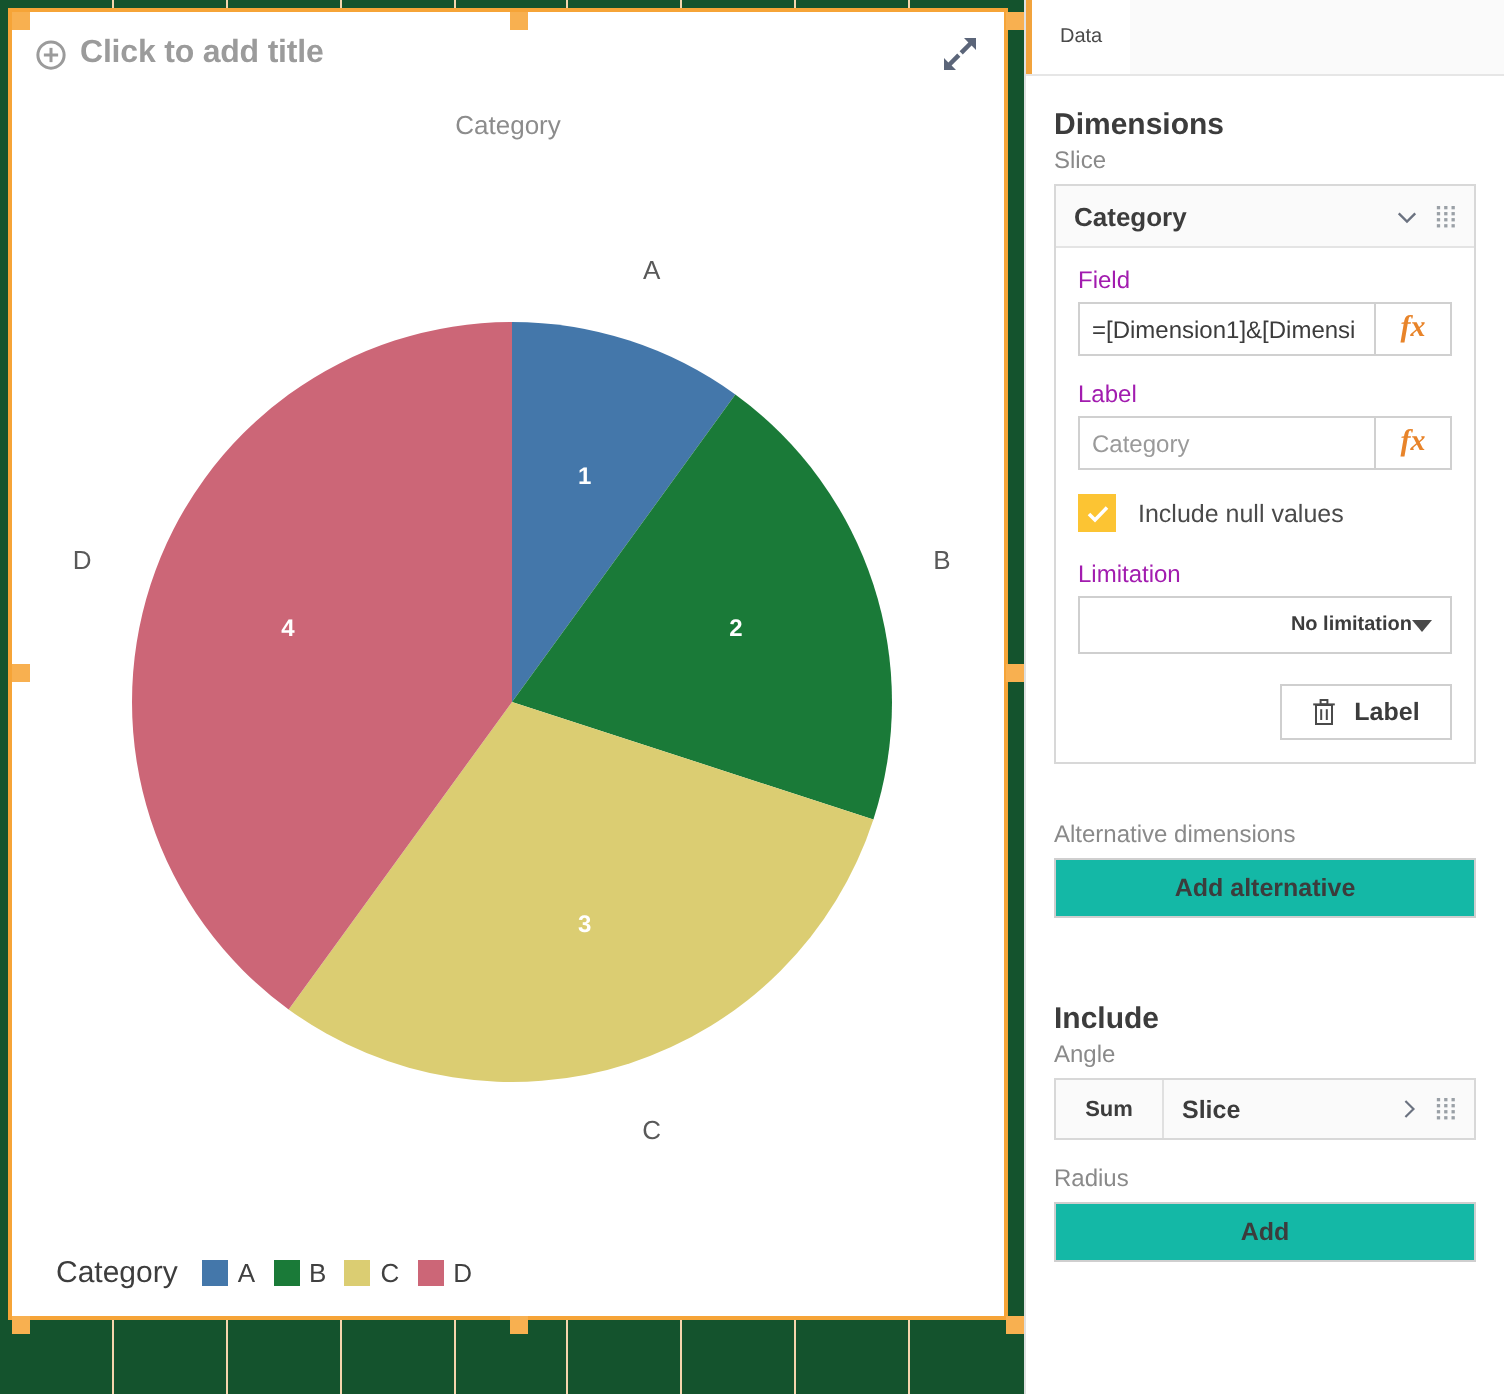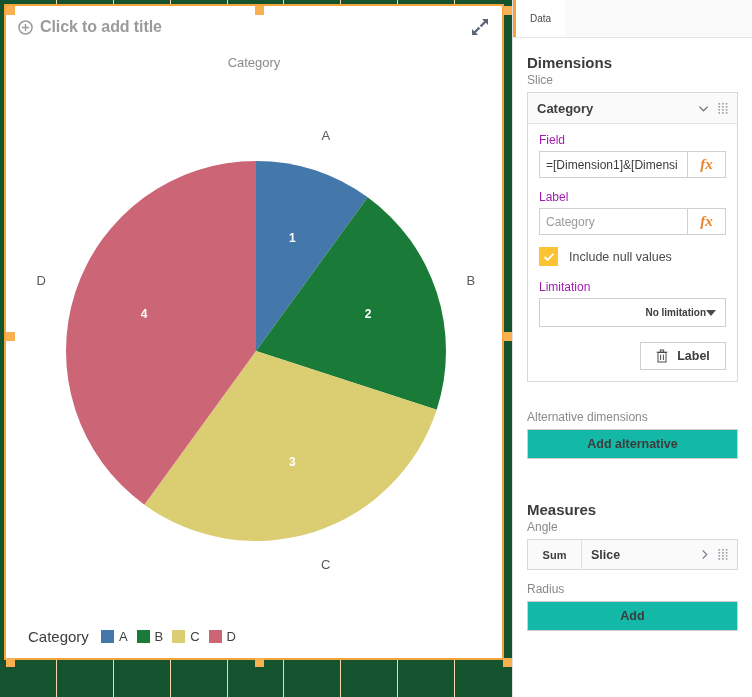--- a/index.html
+++ b/index.html
@@ -563,21 +563,21 @@
         </div>
       </div>
 
       <div class="spacer-lg"></div>
 
       <div class="sub-label">Alternative dimensions</div>
       <div class="wide-btn">Add alternative</div>
 
       <div class="spacer-lg"></div>
 
-      <div class="section-head">Measures</div>
+      <div class="section-head">Include</div>
       <div class="sub-label">Angle</div>
 
       <div class="measure-card">
         <div class="agg-cell">Sum</div>
         <div class="measure-main">
           <span class="mm-title">Slice</span>
           <svg class="chevron-right" viewBox="0 0 10 12">
             <polyline points="3,1.5 7.5,6 3,10.5" fill="none" stroke="#6b7280" stroke-width="1.2"></polyline>
           </svg>
           <svg class="grip" viewBox="0 0 10 12">

